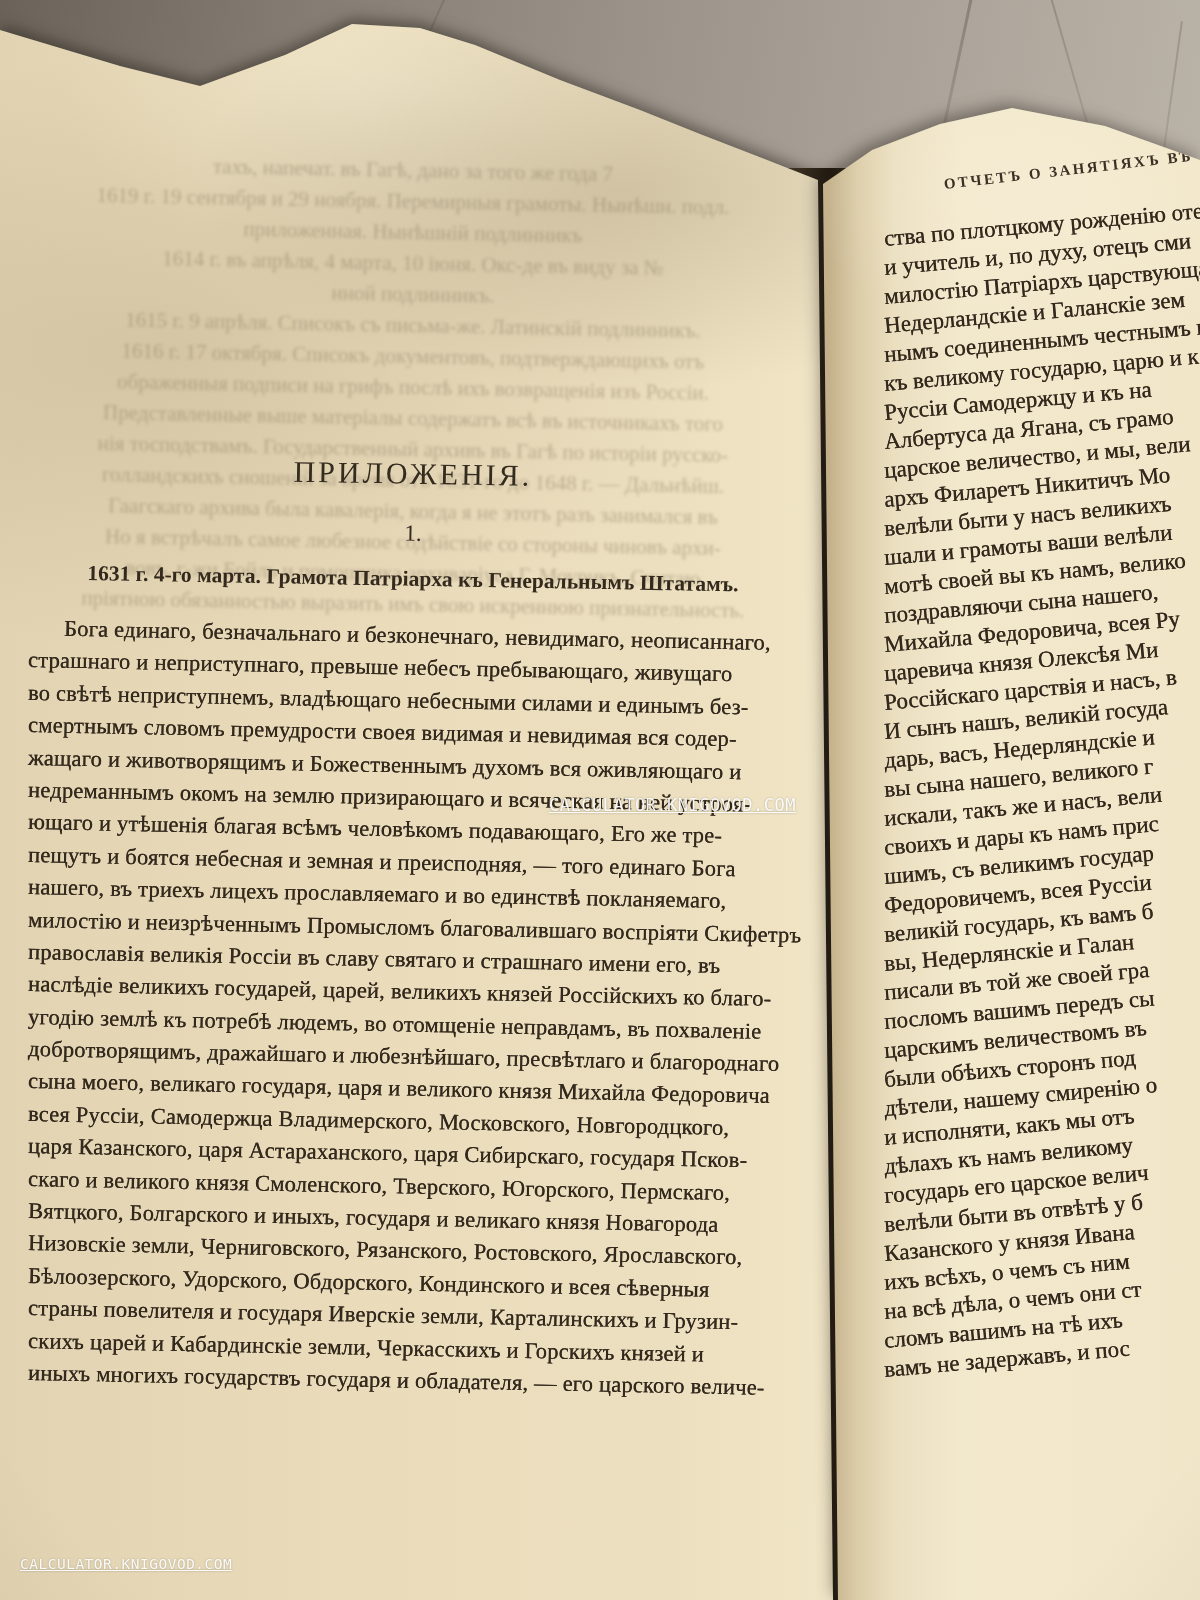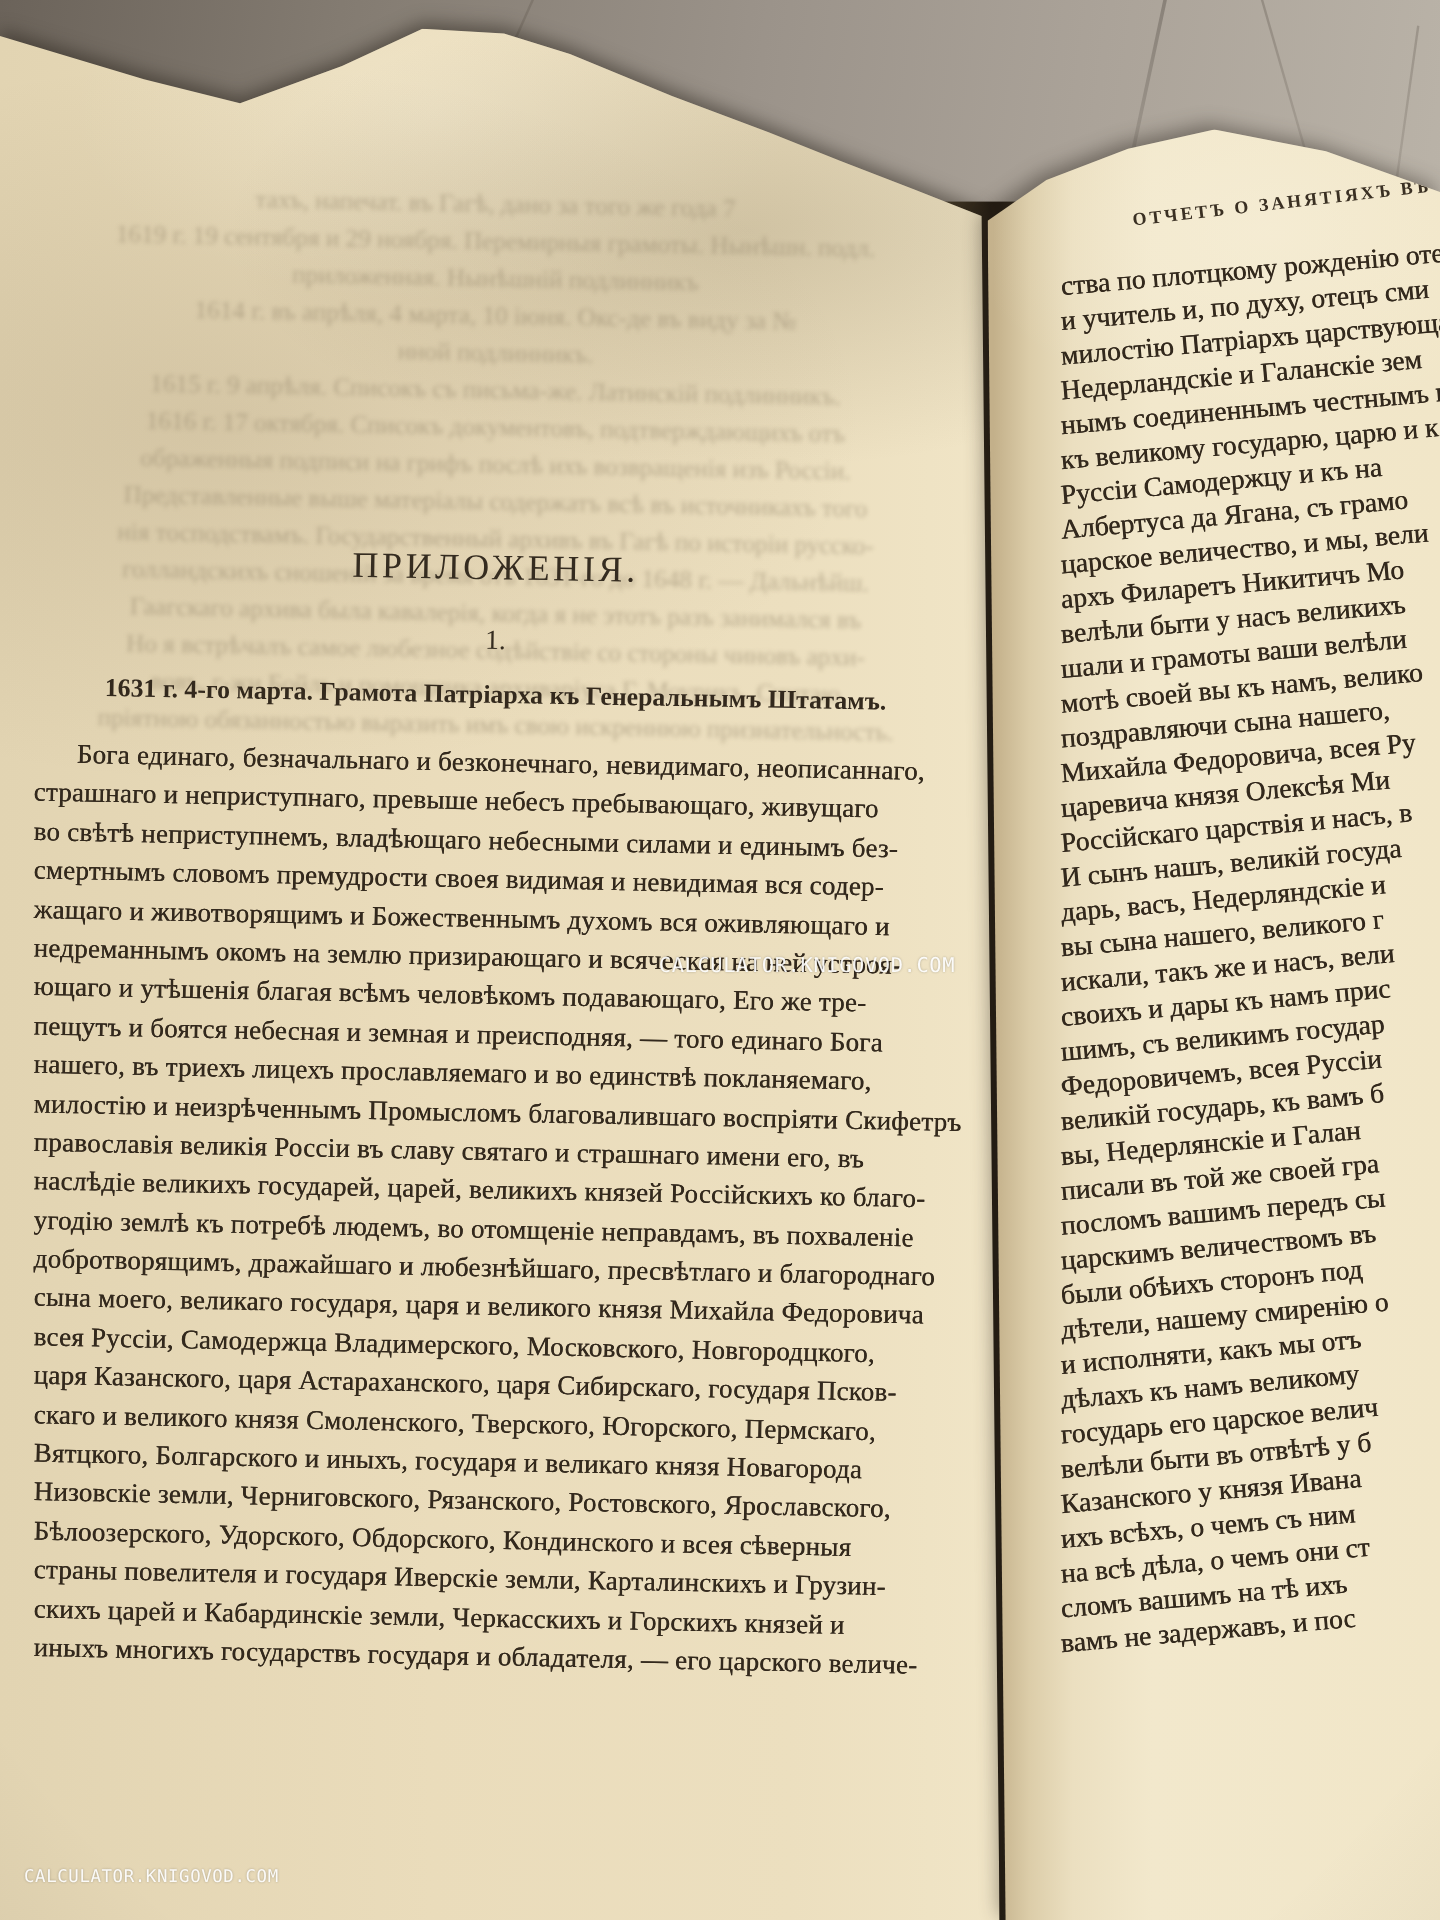--- a/index.html
+++ b/index.html
@@ -62,21 +62,21 @@
   .rp-body .line{height:29px;line-height:29px;white-space:nowrap;
     transform:rotate(-5deg);transform-origin:left center;}
 
   
   .vignette{position:absolute;inset:0;pointer-events:none;z-index:5;
     background:radial-gradient(1500px 1900px at 50% 45%,transparent 55%,rgba(40,32,24,.22) 100%);}
 
   
   .wm{position:absolute;z-index:6;color:rgba(255,255,255,.93);
     font-family:"DejaVu Sans Mono","Liberation Mono",monospace;
-    text-shadow:0 0 2px rgba(0,0,0,.28);letter-spacing:.5px;}
+    text-shadow:0 0 2px rgba(0,0,0,.28);letter-spacing:.5px;text-decoration:underline;}
   .wm-center{left:549px;top:795px;font-size:17px;}
   .wm-corner{left:20px;top:1556px;font-size:14.5px;}
 </style>
 </head>
 <body>
 
 <div class="photo">
 
   <div class="crease crease1"></div>
   <div class="crease crease2"></div>

